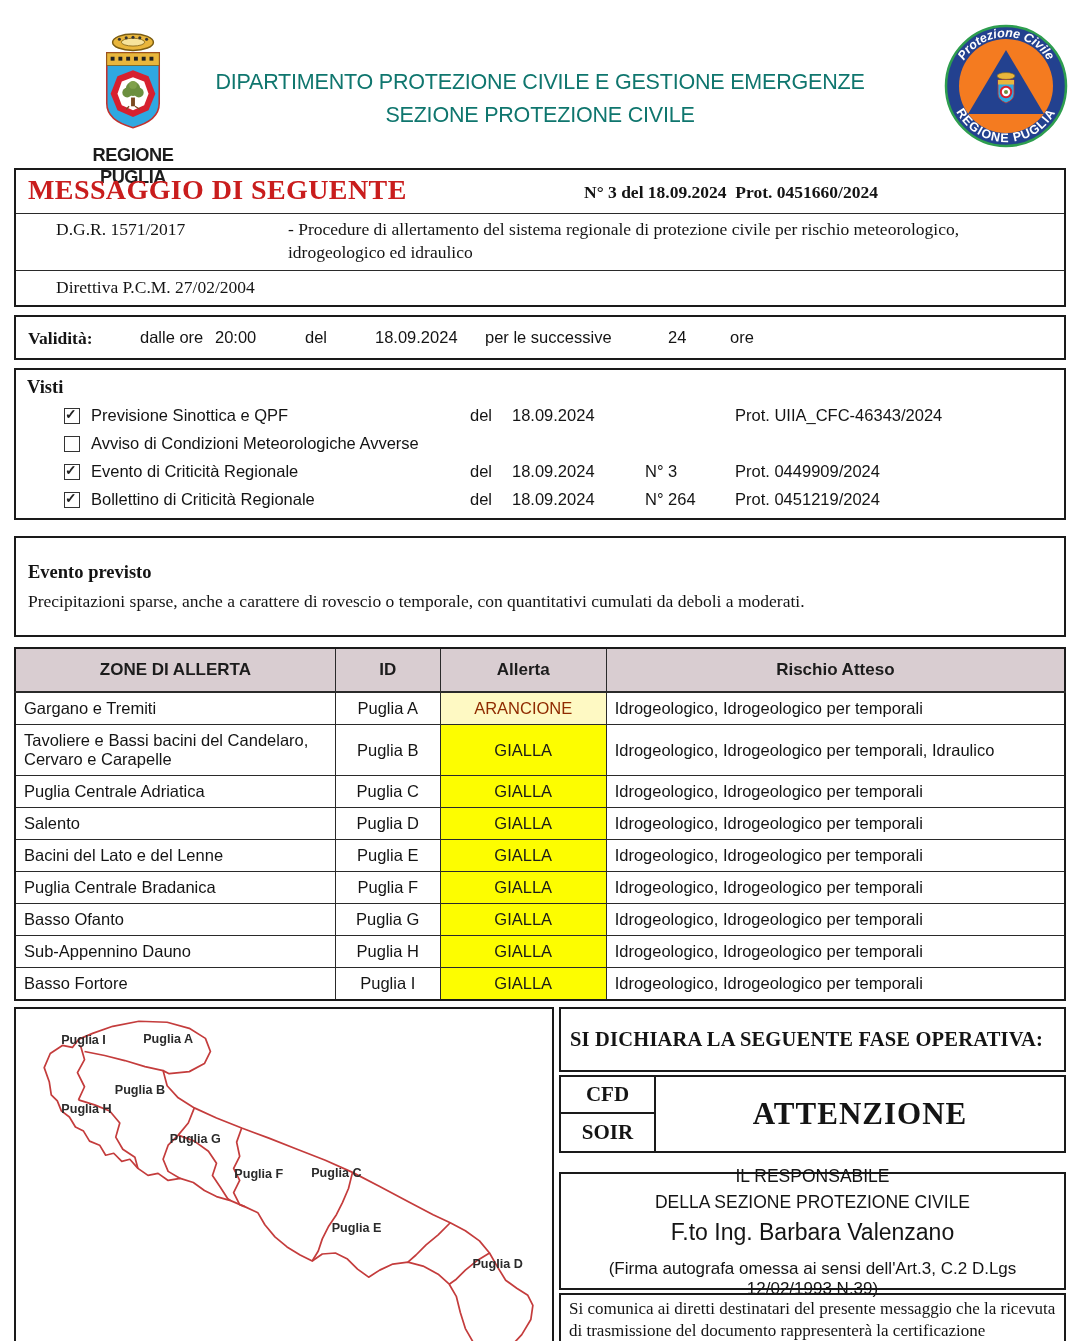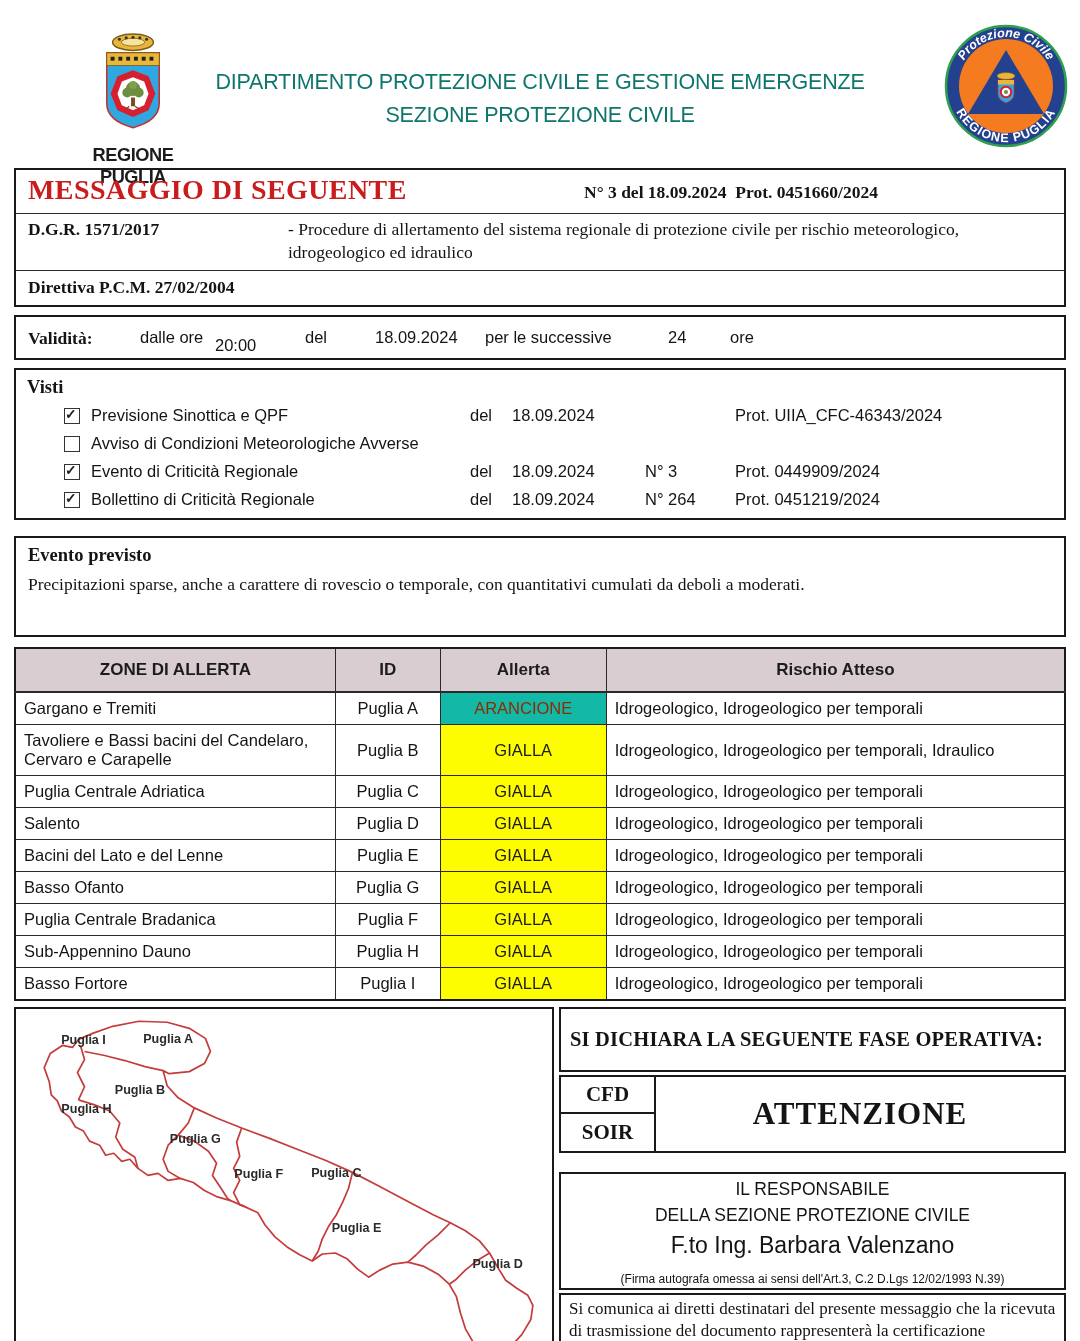--- a/index.html
+++ b/index.html
@@ -14,41 +14,41 @@
 
   
   .box{margin:0 14px 8px 14px;border:2.5px solid #1a1a1a;box-sizing:border-box;background:#fff;}
 
   
   .msg-row1{position:relative;height:43px;border-bottom:1.5px solid #2a2a2a;}
   .msg-title{position:absolute;left:12px;top:4px;font-family:"Liberation Serif",serif;font-weight:bold;font-size:28px;color:#c91d1d;letter-spacing:0.4px;}
   .msg-number{position:absolute;left:568px;top:12px;font-family:"Liberation Serif",serif;font-weight:bold;font-size:17.5px;white-space:pre;}
   .msg-row2{display:grid;grid-template-columns:260px 1fr;padding:4px 10px 6px 12px;border-bottom:1.5px solid #2a2a2a;font-family:"Liberation Serif",serif;font-size:17.5px;line-height:1.3;}
   .msg-row3{display:grid;grid-template-columns:260px 1fr;padding:5px 10px 7px 12px;font-family:"Liberation Serif",serif;font-size:17.5px;line-height:1.3;}
-  .msg-label{font-weight:bold;}
+  .msg-label{font-weight:normal;margin-left:28px;}
 
   
   .validity-box{position:relative;height:45px;}
   .validity-box span{position:absolute;top:11px;font-size:16.5px;}
   .v-label{left:12px;font-family:"Liberation Serif",serif;font-weight:bold;font-size:17.5px !important;}
-  .v-p0{left:124px;} .v-p1{left:199px;margin-top:8px;} .v-p2{left:289px;} .v-p3{left:359px;}
+  .v-p0{left:124px;} .v-p1{left:199px;} .v-p2{left:289px;} .v-p3{left:359px;}
   .v-p4{left:469px;} .v-p5{left:652px;} .v-p6{left:714px;}
 
   
   .visti-box{position:relative;height:152px;}
   .visti-title{position:absolute;left:11px;top:7px;font-family:"Liberation Serif",serif;font-weight:bold;font-size:18.5px;}
   .visti-row{position:absolute;left:0;right:0;height:24px;}
   .visti-row span{position:absolute;font-size:16.5px;white-space:pre;}
   .vr-0{top:36px;} .vr-1{top:64px;} .vr-2{top:92px;} .vr-3{top:120px;}
   .cb{left:48px;top:2px;width:14px;height:14px;border:1.8px solid #333;display:inline-block;position:absolute;background:#fff;}
   .cb.checked::after{content:"✓";position:absolute;left:0px;top:-3px;font-size:14px;font-weight:bold;color:#222;}
   .vc-label{left:75px;} .vc-del{left:454px;} .vc-date{left:496px;} .vc-num{left:629px;} .vc-prot{left:719px;}
 
   
-  .event-box{height:101px;padding:7px 12px;box-sizing:border-box;margin-top:16px;}
+  .event-box{height:101px;padding:24px 12px;box-sizing:border-box;margin-top:16px;}
   .event-title{font-family:"Liberation Serif",serif;font-weight:bold;font-size:18.5px;}
   .event-text{font-family:"Liberation Serif",serif;font-size:17.5px;margin-top:8px;}
 
   
   table.alert-table{width:1052px;margin:10px 14px 6px 14px;border-collapse:collapse;table-layout:fixed;}
   .alert-table th,.alert-table td{border:1.6px solid #2a2a2a;}
   .alert-table th{background:#d9cdd1;height:40px;font-size:17px;font-weight:bold;color:#1c1c1c;border-bottom-width:2.5px;}
   .alert-table td{font-size:16.5px;padding:6px 8px;line-height:1.15;}
   .alert-table{border:2.5px solid #1a1a1a;}
   .td-zone{text-align:left;}
@@ -60,21 +60,21 @@
   .map-box{width:540px;border:2.5px solid #1a1a1a;box-sizing:border-box;background:#fff;flex:none;}
   .right-col{flex:1;display:flex;flex-direction:column;}
   .decl-box{border:2.5px solid #1a1a1a;height:71px;display:flex;align-items:center;padding:16px 9px;margin-bottom:3px;box-sizing:border-box;font-family:"Liberation Serif",serif;font-weight:bold;font-size:20.5px;letter-spacing:0.2px;}
   .phase-box{border:2.5px solid #1a1a1a;height:91px;display:grid;grid-template-columns:95px 1fr;grid-template-rows:1fr 1fr;margin-bottom:19px;box-sizing:border-box;}
   .cfd-cell{grid-column:1;grid-row:1;border-right:2.5px solid #1a1a1a;border-bottom:2.5px solid #1a1a1a;display:flex;align-items:center;justify-content:center;font-family:"Liberation Serif",serif;font-weight:bold;font-size:21px;}
   .soir-cell{grid-column:1;grid-row:2;border-right:2.5px solid #1a1a1a;display:flex;align-items:center;justify-content:center;font-family:"Liberation Serif",serif;font-weight:bold;font-size:21px;}
   .phase-cell{grid-column:2;grid-row:1/3;display:flex;align-items:center;justify-content:center;font-family:"Liberation Serif",serif;font-weight:bold;font-size:31px;letter-spacing:1px;}
   .resp-box{border:2.5px solid #1a1a1a;height:118px;margin-bottom:3px;text-align:center;display:flex;flex-direction:column;justify-content:center;box-sizing:border-box;padding:4px 18px;}
   .resp-line{font-size:17.5px;line-height:1.5;}
   .resp-name{font-size:23px;line-height:1.5;}
-  .resp-note{font-size:12px;margin-top:9px;}
+  .resp-note{font-size:17px;margin-top:9px;}
   .footer-box{border:2.5px solid #1a1a1a;flex:1;padding:3px 8px;box-sizing:border-box;font-family:"Liberation Serif",serif;font-size:17px;line-height:1.32;}
 </style>
 </head>
 <body>
 
 <div class="top-header">
   <div class="rp-logo-block">
     <svg width="68" height="104" viewBox="0 0 70 104">
       <ellipse cx="35" cy="11" rx="21" ry="8.5" fill="#e9b63c" stroke="#7a5c12" stroke-width="1.5"></ellipse>
       <ellipse cx="35" cy="11" rx="12" ry="4" fill="#f7e39b" stroke="#7a5c12" stroke-width="0.8"></ellipse>
@@ -212,21 +212,21 @@
       <th>ZONE DI ALLERTA</th>
       <th>ID</th>
       <th>Allerta</th>
       <th>Rischio Atteso</th>
     </tr>
   </thead>
   <tbody>
       <tr>
         <td class="td-zone">Gargano e Tremiti</td>
         <td class="td-id">Puglia A</td>
-        <td class="td-alert" style="background: #14b8a6; color: rgb(143, 43, 0);">ARANCIONE</td>
+        <td class="td-alert" style="background: #fef9c3; color: rgb(143, 43, 0);">ARANCIONE</td>
         <td class="td-risk">Idrogeologico, Idrogeologico per temporali</td>
       </tr>
       <tr>
         <td class="td-zone">Tavoliere e Bassi bacini del Candelaro, Cervaro e Carapelle</td>
         <td class="td-id">Puglia B</td>
         <td class="td-alert" style="background: rgb(253, 253, 0); color: rgb(26, 26, 26);">GIALLA</td>
         <td class="td-risk">Idrogeologico, Idrogeologico per temporali, Idraulico</td>
       </tr>
       <tr>
         <td class="td-zone">Puglia Centrale Adriatica</td>
@@ -240,28 +240,28 @@
         <td class="td-alert" style="background: rgb(253, 253, 0); color: rgb(26, 26, 26);">GIALLA</td>
         <td class="td-risk">Idrogeologico, Idrogeologico per temporali</td>
       </tr>
       <tr>
         <td class="td-zone">Bacini del Lato e del Lenne</td>
         <td class="td-id">Puglia E</td>
         <td class="td-alert" style="background: rgb(253, 253, 0); color: rgb(26, 26, 26);">GIALLA</td>
         <td class="td-risk">Idrogeologico, Idrogeologico per temporali</td>
       </tr>
       <tr>
+        <td class="td-zone">Puglia Centrale Bradanica</td>
+        <td class="td-id">Puglia F</td>
+        <td class="td-alert" style="background: rgb(253, 253, 0); color: rgb(26, 26, 26);">GIALLA</td>
+        <td class="td-risk">Idrogeologico, Idrogeologico per temporali</td>
+      </tr>
+      <tr>
         <td class="td-zone">Basso Ofanto</td>
         <td class="td-id">Puglia G</td>
-        <td class="td-alert" style="background: rgb(253, 253, 0); color: rgb(26, 26, 26);">GIALLA</td>
-        <td class="td-risk">Idrogeologico, Idrogeologico per temporali</td>
-      </tr>
-      <tr>
-        <td class="td-zone">Puglia Centrale Bradanica</td>
-        <td class="td-id">Puglia F</td>
         <td class="td-alert" style="background: rgb(253, 253, 0); color: rgb(26, 26, 26);">GIALLA</td>
         <td class="td-risk">Idrogeologico, Idrogeologico per temporali</td>
       </tr>
       <tr>
         <td class="td-zone">Sub-Appennino Dauno</td>
         <td class="td-id">Puglia H</td>
         <td class="td-alert" style="background: rgb(253, 253, 0); color: rgb(26, 26, 26);">GIALLA</td>
         <td class="td-risk">Idrogeologico, Idrogeologico per temporali</td>
       </tr>
       <tr>

